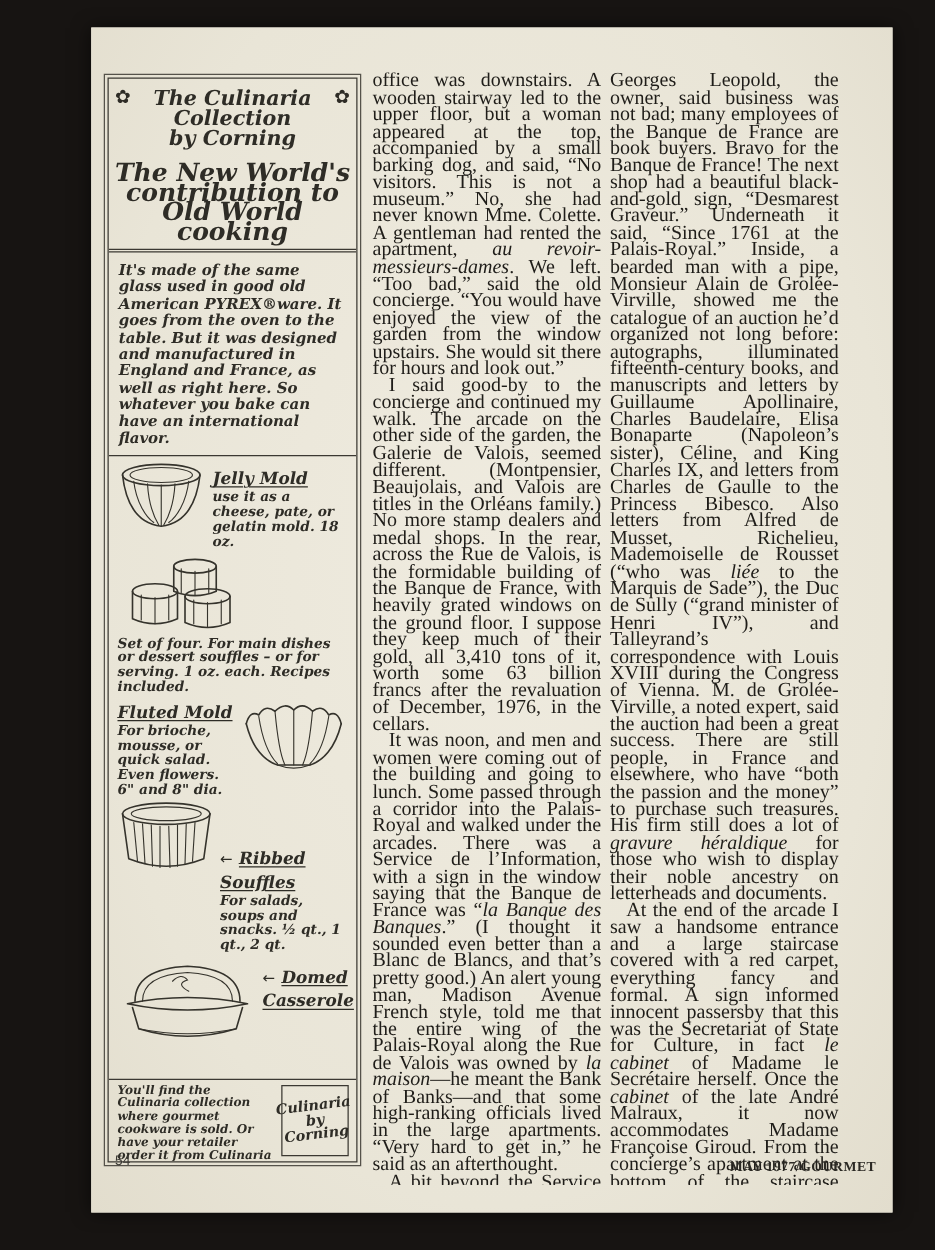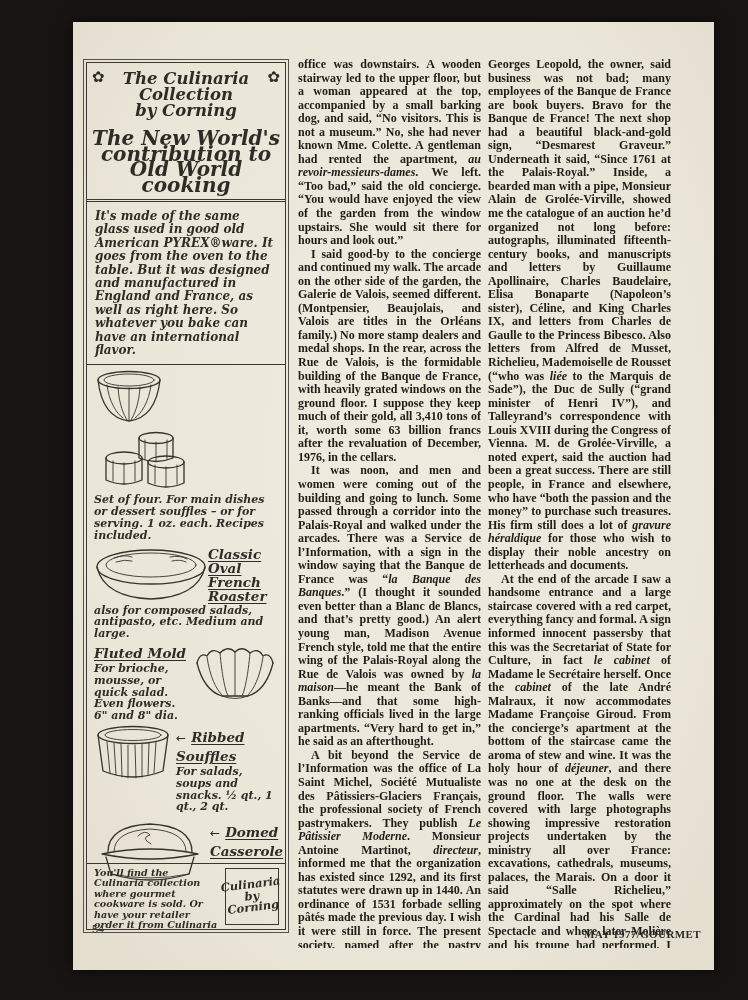--- a/index.html
+++ b/index.html
@@ -47,44 +47,43 @@
   .illo{flex:none;}
   .illo svg{display:block;}
   svg .ln{fill:none;stroke:#35332c;stroke-width:1.3;stroke-linecap:round;stroke-linejoin:round;}
   svg .ln2{fill:none;stroke:#35332c;stroke-width:.9;stroke-linecap:round;}
   
   .i-jelly .item-copy{padding-left:6px;padding-top:3px;}
   .i-petits .item-name{display:inline-block;max-width:64px;}
   .i-roaster .item-copy{width:72px;flex:none;text-align:left;padding-top:2px;}
   .i-roaster .item-name{display:inline-block;max-width:70px;}
   .i-fmold .item-copy{padding-right:2px;}
-  .i-ribbed .item-copy{padding-left:4px;padding-top:2px;}
+  .i-ribbed .item-copy{padding-left:4px;padding-top:2px;margin-top:33px;}
   .i-fdish .item-copy{padding-right:2px;padding-top:4px;}
   .i-domed .item-copy{padding-left:4px;padding-top:6px;}
   .full-desc{font-size:11px;line-height:11.8px;font-weight:600;margin-top:0;}
   .ad-footer{
     position:absolute;left:0;right:0;bottom:0;height:66px;
     border-top:1.5px solid #3b3832;display:flex;padding:4px 6px 4px 7px;box-sizing:border-box;
   }
   .ad-footer .foot-text{flex:1;font-size:9.6px;line-height:10.4px;font-weight:600;}
   .ad-footer .logo-box{
     flex:none;width:52px;margin-left:5px;border:1.2px solid #3b3832;
     display:flex;align-items:center;justify-content:center;text-align:center;
   }
   .ad-footer .logo-box span{
     font-size:11.5px;line-height:11.5px;font-weight:700;white-space:pre-line;
     transform:rotate(-7deg);display:block;
   }
   
   .col{
     position:absolute;top:36px;width:183px;height:890px;overflow:hidden;
     font-family:"Liberation Serif", serif;
-    font-size:12px;line-height:13.55px;color:#1f1d19;
+    font-size:16px;line-height:13.55px;color:#1f1d19;
     text-align:justify;
-    font-weight:bold;
   }
   .col-1{left:225px;}
   .col-2{left:415px;}
   .col p{margin:0;text-indent:13px;}
   .col p.cont{text-indent:0;}
   
   .page-number{
     position:absolute;left:19px;top:901px;
     font-family:"Liberation Sans", sans-serif;font-size:11px;color:#3a3833;
   }
@@ -123,20 +122,24 @@
               <ellipse class="ln" cx="35" cy="11" rx="31" ry="8.5"></ellipse>
               <ellipse class="ln2" cx="35" cy="11" rx="25" ry="6"></ellipse>
               <path class="ln" d="M4,11 C7,37 18,50 35,52 C52,50 63,37 66,11"></path>
               <path class="ln2" d="M13,16 C15,33 23,45 29,49"></path>
               <path class="ln2" d="M24,18 C25,36 30,46 33,51"></path>
               <path class="ln2" d="M35,19 L35,52"></path>
               <path class="ln2" d="M46,18 C45,36 40,46 37,51"></path>
               <path class="ln2" d="M57,16 C55,33 47,45 41,49"></path>
             </svg>
           </div>
+          <div class="item-copy">
+            <span class="item-name">Jelly Mold</span>
+            <div class="item-desc">use it as a cheese, pate, or gelatin mold. 18 oz.</div>
+          </div>
         </div>
       </div>
 
       <div class="item i-petits">
         <div class="item-row">
           <div class="illo">
             <svg width="96" height="66" viewBox="0 0 96 66">
               <ellipse class="ln" cx="62" cy="10" rx="17" ry="5.5"></ellipse>
               <path class="ln" d="M45,10 L45,30 M79,10 L79,30 M45,30 Q62,37 79,30"></path>
               <path class="ln2" d="M51,12 L51,31 M62,14 L62,33 M73,12 L73,31"></path>
@@ -145,37 +148,20 @@
               <path class="ln2" d="M19,33 L19,53 M30,35 L30,56 M41,33 L41,53"></path>
               <ellipse class="ln" cx="72" cy="34" rx="18" ry="6"></ellipse>
               <path class="ln" d="M54,34 L54,55 M90,34 L90,55 M54,55 Q72,63 90,55"></path>
               <path class="ln2" d="M61,37 L61,56 M72,39 L72,59 M83,37 L83,56"></path>
             </svg>
           </div>
         </div>
         <div class="full-desc">Set of four. For main dishes or dessert souffles – or for serving. 1 oz. each. Recipes included.</div>
       </div>
 
-      <div class="item i-roaster">
-        <div class="item-row">
-          <div class="illo">
-            <svg width="114" height="60" viewBox="0 0 114 60">
-              <ellipse class="ln" cx="57" cy="22" rx="54" ry="17"></ellipse>
-              <ellipse class="ln2" cx="57" cy="20" rx="45" ry="12"></ellipse>
-              <path class="ln" d="M3,22 C8,44 30,53 57,54 C84,53 106,44 111,22"></path>
-              <path class="ln2" d="M20,13 q10,-4 18,-1 M22,17 q9,-3 16,-1"></path>
-              <path class="ln2" d="M76,12 q10,-2 17,2 M78,16 q8,-2 14,1"></path>
-            </svg>
-          </div>
-          <div class="item-copy">
-            <span class="item-name">Classic Oval French Roaster</span>
-          </div>
-        </div>
-        <div class="full-desc">also for composed salads, antipasto, etc. Medium and large.</div>
-      </div>
 
       <div class="item i-fmold">
         <div class="item-row">
           <div class="item-copy">
             <span class="item-name">Fluted Mold</span>
             <div class="item-desc">For brioche, mousse, or quick salad. Even flowers. 6" and 8" dia.</div>
           </div>
           <div class="illo">
             <svg width="86" height="60" viewBox="0 0 86 60">
               <path class="ln" d="M5,20 Q8,9 15,13 Q20,4 28,10 Q36,2 43,9 Q50,2 58,10 Q66,4 71,13 Q78,9 81,20"></path>

